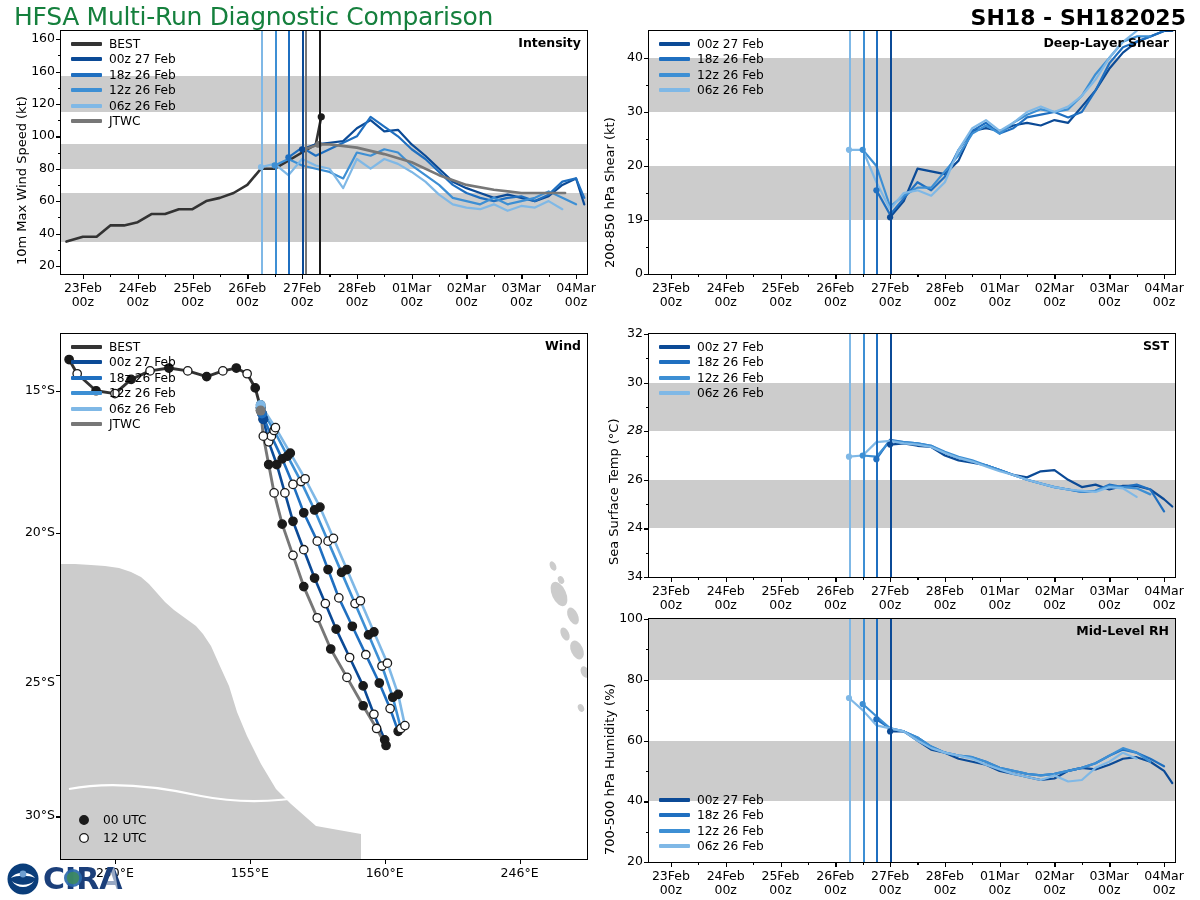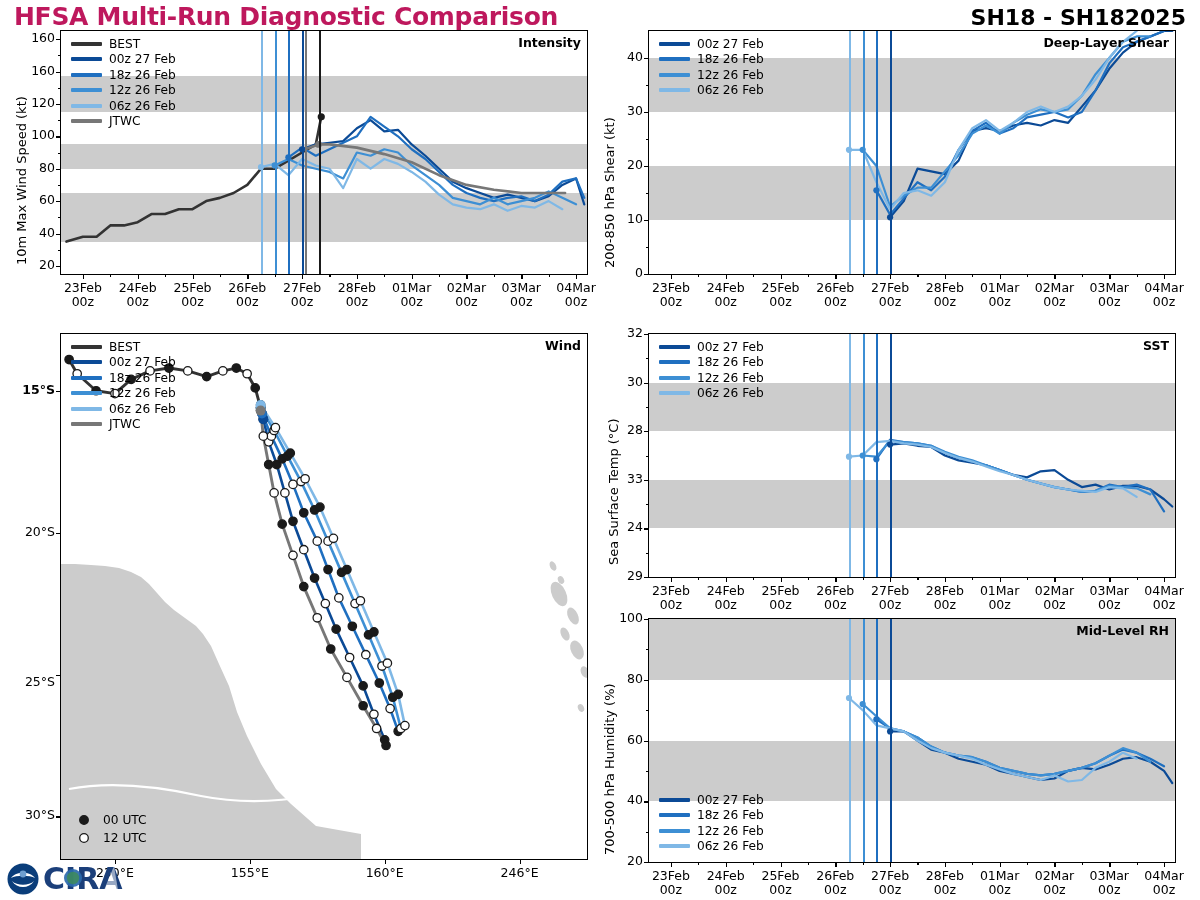--- a/index.html
+++ b/index.html
@@ -1,18 +1,18 @@
 <!DOCTYPE html>
 <html><head>
 <meta charset="utf-8">
 <style>
   html,body{margin:0;padding:0;background:#fff;}
   body{width:1200px;height:900px;position:relative;font-family:"DejaVu Sans","Liberation Sans",sans-serif;overflow:hidden;}
   .abs{position:absolute;}
-  #main-title{left:14px;top:2px;font-size:25px;font-weight:bold;letter-spacing:-0.3px;color:#be185d;}
+  #main-title{left:14px;top:2px;font-size:25px;font-weight:normal;letter-spacing:-0.3px;color:#15803d;}
   #storm-id{right:14px;top:5px;font-size:22px;font-weight:bold;color:#000;}
   .panel{position:absolute;box-sizing:border-box;border:1.3px solid #000;background:#fff;overflow:hidden;}
   .panel-title{position:absolute;right:6px;top:4px;font-size:12.5px;font-weight:bold;color:#000;z-index:9;}
   .ylabel{position:absolute;font-size:13px;color:#000;transform-origin:0 0;transform:rotate(-90deg);white-space:nowrap;}
   .ytick{position:absolute;font-size:12.5px;color:#000;text-align:right;white-space:nowrap;}
   .ytickmark{position:absolute;height:1.3px;background:#000;}
   .xtick{position:absolute;font-size:12.5px;color:#000;text-align:center;white-space:nowrap;line-height:1.15;}
   .xtickmark{position:absolute;width:1.3px;background:#000;}
   .xminor{position:absolute;width:1.1px;background:#000;}
   .yminor{position:absolute;height:1.1px;background:#000;}
@@ -323,21 +323,21 @@
         <span style="display:inline-block;width:30px;">
           <svg width="26" height="14">
             <circle cx="11" cy="7" r="4.3" fill="#ffffff" stroke="#1a1a1a" stroke-width="1.3"></circle>
           </svg>
         </span>
         <span class="legtext">12 UTC</span>
       </div>
     </div>
 </div>
 <div id="trk-yaxis">
-    <div class="ytick" style="left:5px;top:381.7567567567568px;width:50px;font-weight:bold;">15°S</div>
+    <div class="ytick" style="left:5px;top:381.7567567567568px;width:50px;">15°S</div>
     <div class="ytickmark" style="left:56px;top:390.7567567567568px;width:5px;"></div>
     <div class="ytick" style="left:5px;top:523.6486486486486px;width:50px;">20°S</div>
     <div class="ytickmark" style="left:56px;top:532.6486486486486px;width:5px;"></div>
     <div class="ytick" style="left:5px;top:674px;width:50px;">25°S</div>
     <div class="ytickmark" style="left:56px;top:674.5405405405405px;width:5px;"></div>
     <div class="ytick" style="left:5px;top:807.4324324324325px;width:50px;">30°S</div>
     <div class="ytickmark" style="left:56px;top:816.4324324324325px;width:5px;"></div>
   </div>
 <div id="trk-xaxis">
     <div class="xtickmark" style="left:114.94871794871796px;top:859px;height:5px;"></div>
@@ -387,21 +387,21 @@
       </div>
       <div class="legrow">
         <span class="legswatch" style="background:#7fb8e6;"></span>
         <span class="legtext">06z 26 Feb</span>
       </div>
     </div>
 </div>
 <div id="shr-yaxis">
     <div class="ytick" style="left:603px;top:265px;width:40px;">0</div>
     <div class="ytickmark" style="left:644px;top:274px;width:5px;"></div>
-    <div class="ytick" style="left:603px;top:211px;width:40px;">10</div>
+    <div class="ytick" style="left:603px;top:211px;width:40px;">19</div>
     <div class="ytickmark" style="left:644px;top:220px;width:5px;"></div>
     <div class="ytick" style="left:603px;top:157px;width:40px;">20</div>
     <div class="ytickmark" style="left:644px;top:166px;width:5px;"></div>
     <div class="ytick" style="left:603px;top:103px;width:40px;">30</div>
     <div class="ytickmark" style="left:644px;top:112px;width:5px;"></div>
     <div class="ytick" style="left:603px;top:49px;width:40px;">40</div>
     <div class="ytickmark" style="left:644px;top:58px;width:5px;"></div>
     <div class="yminor" style="left:646px;top:247px;width:3px;"></div>
     <div class="yminor" style="left:646px;top:193px;width:3px;"></div>
     <div class="yminor" style="left:646px;top:139px;width:3px;"></div>
@@ -505,27 +505,27 @@
         <span class="legswatch" style="background:#3d8fd4;"></span>
         <span class="legtext">12z 26 Feb</span>
       </div>
       <div class="legrow">
         <span class="legswatch" style="background:#7fb8e6;"></span>
         <span class="legtext">06z 26 Feb</span>
       </div>
     </div>
 </div>
 <div id="sst-yaxis">
-    <div class="ytick" style="left:603px;top:568px;width:40px;">29</div>
+    <div class="ytick" style="left:603px;top:568px;width:40px;">34</div>
     <div class="ytickmark" style="left:644px;top:577px;width:5px;"></div>
     <div class="ytick" style="left:603px;top:519.4px;width:40px;">24</div>
     <div class="ytickmark" style="left:644px;top:528.4px;width:5px;"></div>
-    <div class="ytick" style="left:603px;top:470.8px;width:40px;">33</div>
+    <div class="ytick" style="left:603px;top:470.8px;width:40px;">26</div>
     <div class="ytickmark" style="left:644px;top:479.8px;width:5px;"></div>
-    <div class="ytick" style="left:603px;top:422.20000000000005px;width:40px;">28</div>
+    <div class="ytick" style="left:603px;top:422.20000000000005px;width:40px;font-style:italic;">28</div>
     <div class="ytickmark" style="left:644px;top:431.20000000000005px;width:5px;"></div>
     <div class="ytick" style="left:603px;top:373.6px;width:40px;">30</div>
     <div class="ytickmark" style="left:644px;top:382.6px;width:5px;"></div>
     <div class="ytick" style="left:603px;top:325px;width:40px;">32</div>
     <div class="ytickmark" style="left:644px;top:334px;width:5px;"></div>
     <div class="yminor" style="left:646px;top:552.7px;width:3px;"></div>
     <div class="yminor" style="left:646px;top:504.1px;width:3px;"></div>
     <div class="yminor" style="left:646px;top:455.5px;width:3px;"></div>
     <div class="yminor" style="left:646px;top:406.9px;width:3px;"></div>
     <div class="yminor" style="left:646px;top:358.29999999999995px;width:3px;"></div>

